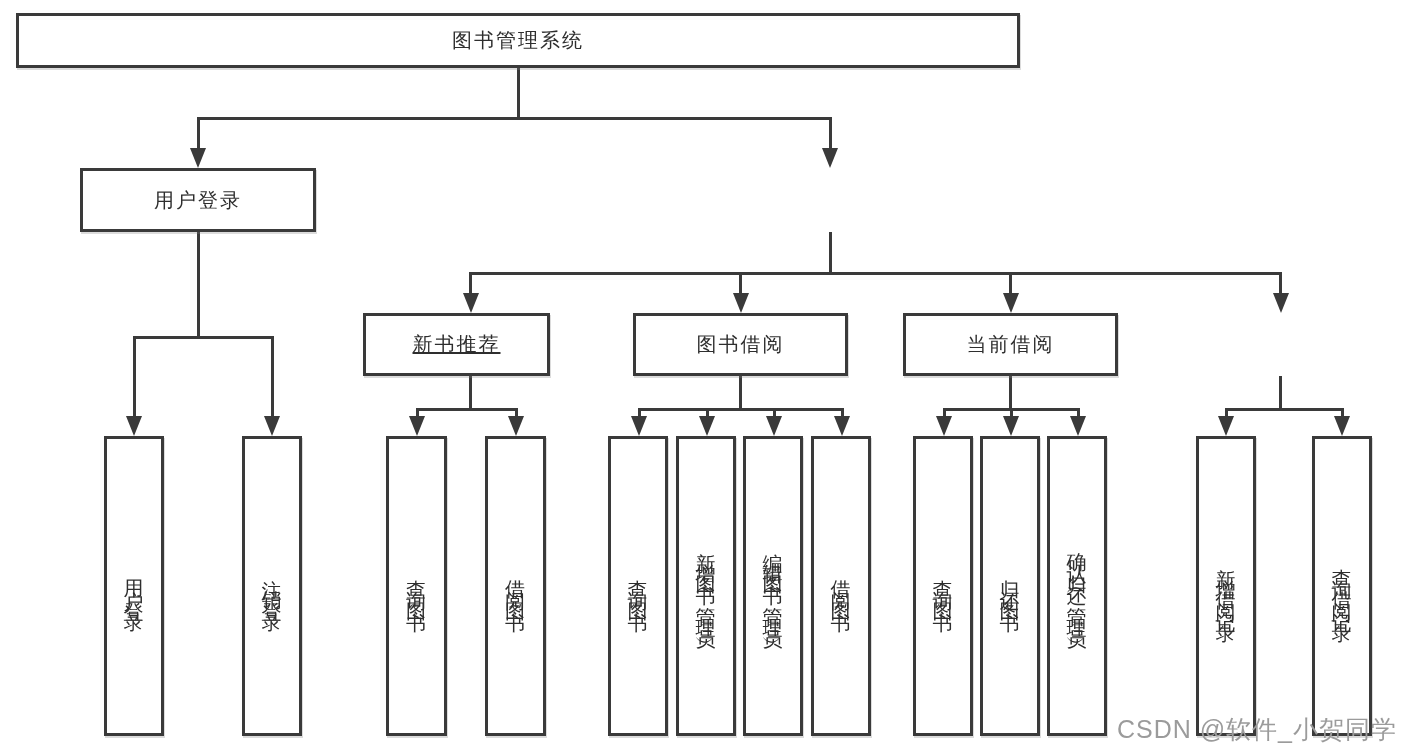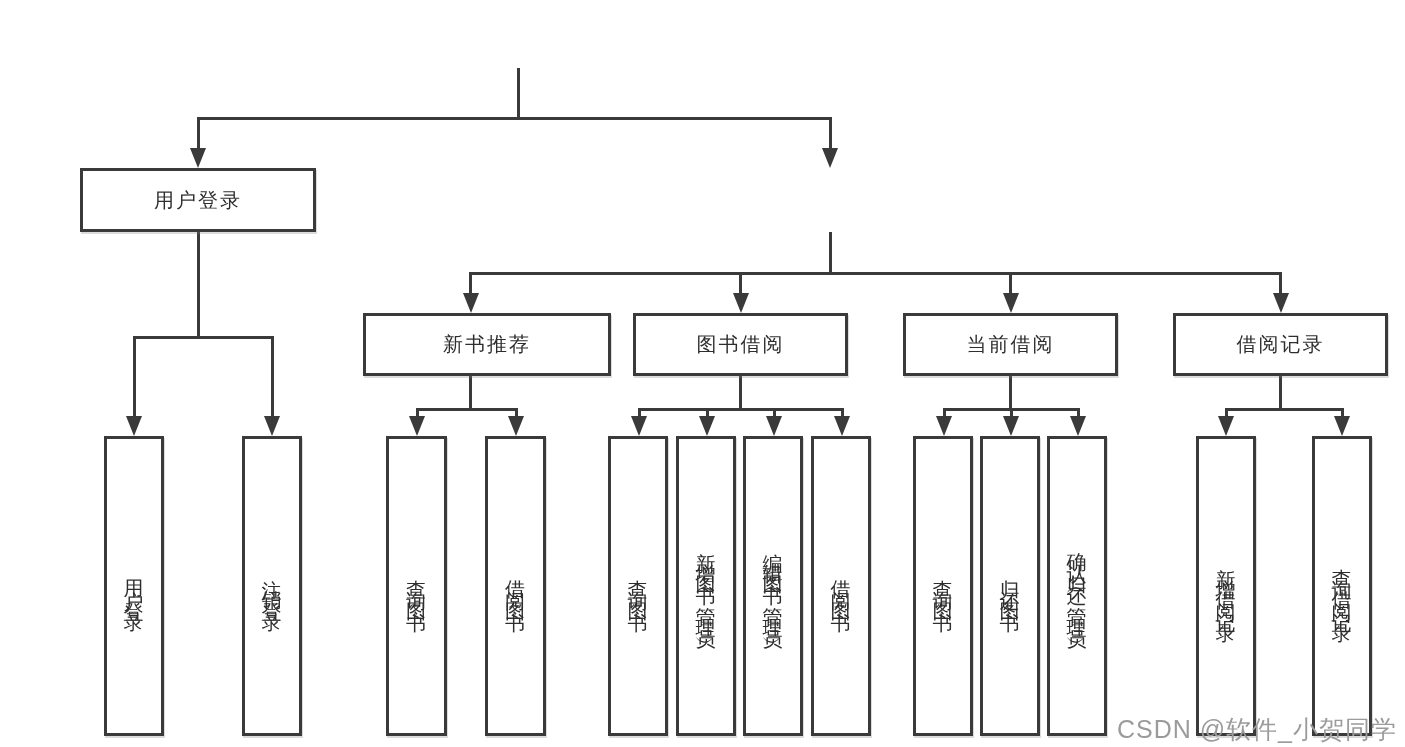--- a/index.html
+++ b/index.html
@@ -64,20 +64,23 @@
     letter-spacing:1px;
     z-index:3;
     white-space:nowrap;
   }
 </style>
 </head>
 <body>
 
 <div class="canvas">
 
+  <div class="box hbox" style="left:16px;top:13px;width:1004px;height:55px;">
+    <span>图书管理系统</span>
+  </div>
 
   <div class="vline" style="left:516.5px;top:68px;height:49px;"></div>
   <div class="hline" style="left:197px;top:117px;width:634px;"></div>
   <div class="vline" style="left:196.5px;top:117px;height:32px;"></div>
   <div class="arrow" style="left:190px;top:148px;"></div>
   <div class="vline" style="left:828.5px;top:117px;height:32px;"></div>
   <div class="arrow" style="left:822px;top:148px;"></div>
 
   <div class="box hbox" style="left:80px;top:168px;width:236px;height:64px;">
     <span>用户登录</span>
@@ -94,31 +97,28 @@
   <div class="hline" style="left:469px;top:272px;width:813px;"></div>
   <div class="vline" style="left:469px;top:272px;height:21px;"></div>
   <div class="arrow" style="left:462.5px;top:293px;"></div>
   <div class="vline" style="left:739px;top:272px;height:21px;"></div>
   <div class="arrow" style="left:732.5px;top:293px;"></div>
   <div class="vline" style="left:1009px;top:272px;height:21px;"></div>
   <div class="arrow" style="left:1002.5px;top:293px;"></div>
   <div class="vline" style="left:1279px;top:272px;height:21px;"></div>
   <div class="arrow" style="left:1272.5px;top:293px;"></div>
 
-  <div class="box hbox" style="left:363px;top:313px;width:248px;height:63px;">
+  <div class="box hbox" style="left:363px;top:313px;width:187px;height:63px;text-decoration:underline;">
     <span>新书推荐</span>
   </div>
   <div class="box hbox" style="left:633px;top:313px;width:215px;height:63px;">
     <span>图书借阅</span>
   </div>
   <div class="box hbox" style="left:903px;top:313px;width:215px;height:63px;">
     <span>当前借阅</span>
-  </div>
-  <div class="box hbox" style="left:1173px;top:313px;width:215px;height:63px;">
-    <span>借阅记录</span>
   </div>
 
   <div class="vline" style="left:469px;top:376px;height:32px;"></div>
   <div class="hline" style="left:415.5px;top:408px;width:102px;"></div>
   <div class="vline" style="left:415.5px;top:408px;height:8px;"></div>
   <div class="arrow" style="left:409px;top:416px;"></div>
   <div class="vline" style="left:514.5px;top:408px;height:8px;"></div>
   <div class="arrow" style="left:508px;top:416px;"></div>
 
   <div class="vline" style="left:739px;top:376px;height:32px;"></div>

